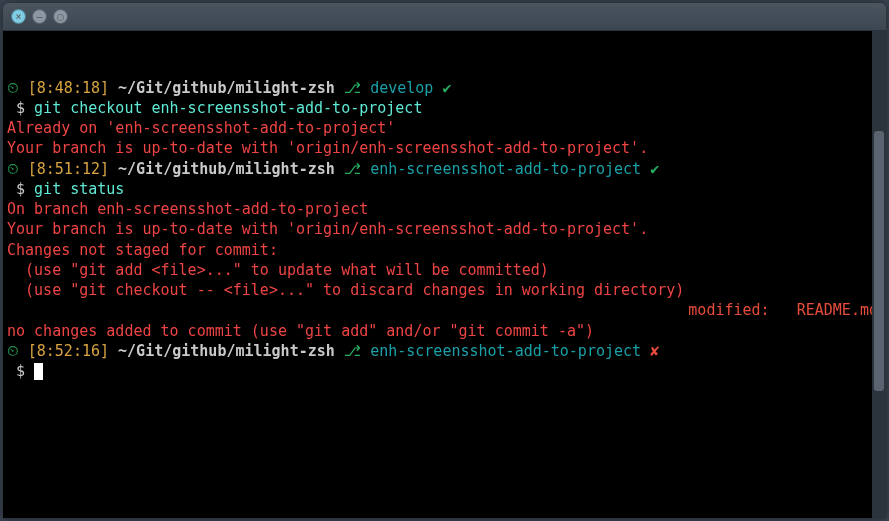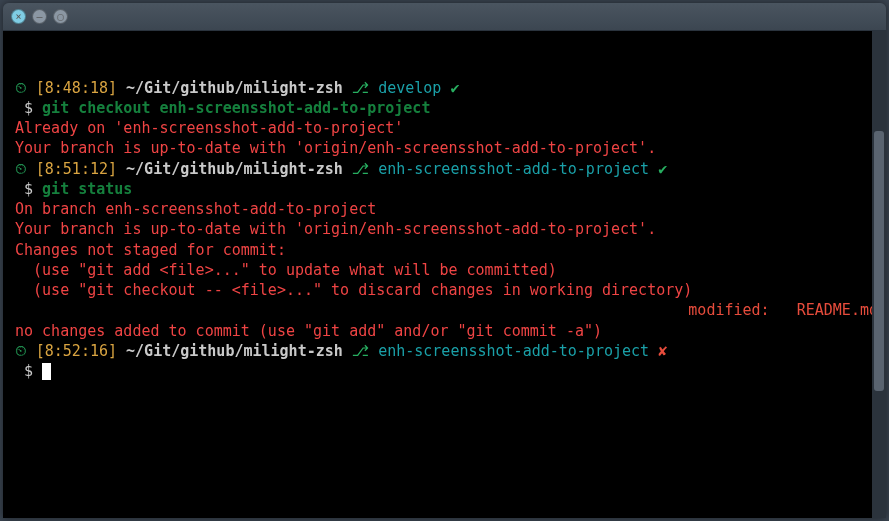--- a/index.html
+++ b/index.html
@@ -42,21 +42,21 @@
     color: #555;
     border: 1px solid rgba(0,0,0,0.35);
   }
   .tb-close { background: #7fcde4; }
   .tb-min   { background: #8b97a3; }
   .tb-max   { background: #8b97a3; }
   .terminal-body {
     flex: 1;
     background: #000;
     color: #d0d0d0;
-    padding: 6px 8px 8px 12px;
+    padding: 6px 8px 8px 4px;
     font-size: 15px;
     line-height: 1.35;
     white-space: pre;
     overflow: hidden;
     position: relative;
   }
   .scroll {
     position: absolute;
     right: 0;
     top: 0;
@@ -75,21 +75,21 @@
   }
   .line { white-space: pre; }
   .clock { color: #27ae60; }
   .time  { color: #d9a441; }
   .path  { color: #c9c9c9; font-weight: bold; }
   .branch-icon { color: #27ae60; }
   .branch { color: #1aa0a8; }
   .check { color: #27ae60; font-weight: bold; }
   .cross { color: #e74c3c; font-weight: bold; }
   .dollar { color: #c9c9c9; }
-  .cmd { color: #15803d; font-weight: bold; }
+  .cmd { color: #5eead4; font-weight: normal; }
   .out { color: #ef4444; }
   .red { color: #e74c3c; text-align: right; }
   .cursor {
     display: inline-block;
     width: 9px;
     height: 17px;
     background: #fff;
     vertical-align: text-bottom;
   }
 </style>

